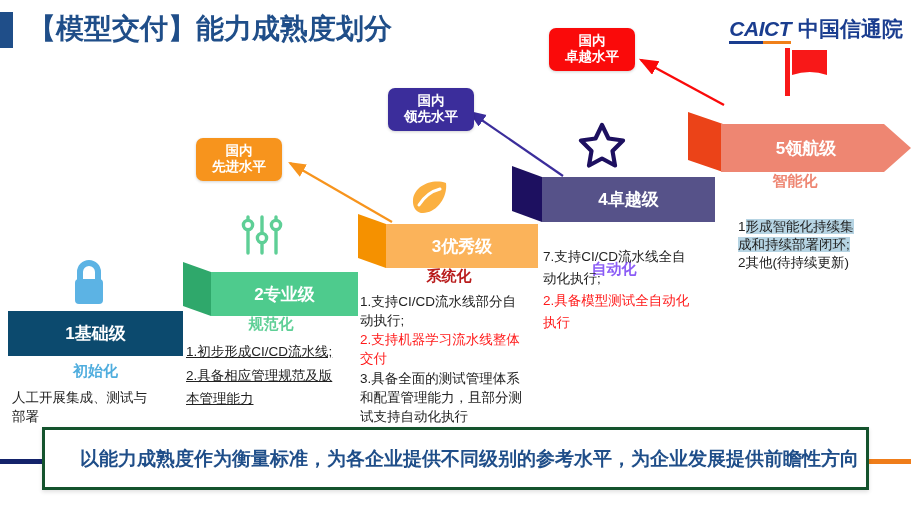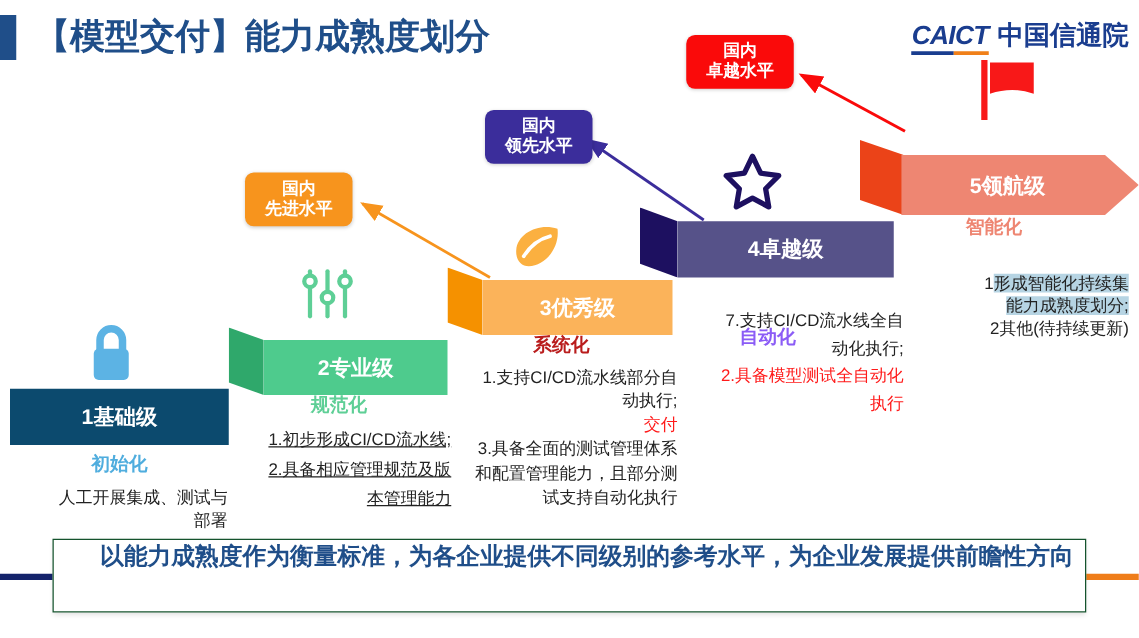--- a/index.html
+++ b/index.html
@@ -44,21 +44,21 @@
     position:absolute;left:0;top:0;
     display:flex;align-items:center;justify-content:center;
     color:#ffffff;font-weight:bold;font-size:17px;
     white-space:nowrap;
   }
   .sub{
     position:absolute;text-align:center;font-weight:bold;font-size:15px;
     white-space:nowrap;
   }
   .desc{
-    position:absolute;font-size:13.5px;color:#222;line-height:1.42;text-align:right;
+    position:absolute;font-size:13.5px;color:#222;line-height:1.42;
   }
   .desc .hl-red{color:#ff1a1a;}
   .desc .hl-blue{background:#b6d4e3;}
 
   
   .icon{position:absolute;}
 
   
   .callout{
     position:absolute;border-radius:7px;
@@ -67,23 +67,23 @@
     padding:5px 16px;white-space:nowrap;
     box-shadow:0 1px 3px rgba(0,0,0,.18);
   }
   .arrow-svg{position:absolute;left:0;top:0;width:911px;height:510px;pointer-events:none;}
 
   
   .foot-line-l{position:absolute;left:0;bottom:46px;width:70px;height:5px;background:#14236b;}
   .foot-line-r{position:absolute;right:0;bottom:46px;width:70px;height:5px;background:#ef7d1a;}
   .foot-box{
     position:absolute;left:42px;right:42px;bottom:20px;height:57px;
-    background:#ffffff;border:1px solid #14532d;
+    background:#ffffff;border:3px solid #14532d;
     box-shadow:0 2px 4px rgba(0,0,0,.12);
-    display:flex;justify-content:center;padding-left:28px;
+    display:flex;align-items:center;justify-content:center;padding-left:28px;
   }
   .foot-text{
     font-size:19px;font-weight:bold;color:#1f4e89;white-space:nowrap;
   }
 </style>
 </head>
 <body>
 
 <div class="slide">
 
@@ -179,20 +179,21 @@
   <div class="step" style="left:358px;top:214px;width:180px;height:54px;">
     <svg style="position:absolute;left:0;top:0;width:28px;height:54px;" viewBox="0 0 28 54">
       <polygon points="0,0 28,10 28,54 0,44" fill="#F59100"></polygon>
     </svg>
     <div class="face" style="left:28px;width:152px;height:44px;margin-top:10px;background:#FBB35A;">3优秀级</div>
   </div>
   <div class="sub" style="left:360px;top:267px;width:178px;color:#b91c1c;">系统化</div>
   <div class="desc" style="left:360px;top:292px;width:182px;">
     <div>1.支持CI/CD流水线部分自</div>
     <div>动执行;</div>
+    <div class="hl-red">2.支持机器学习流水线整体</div>
     <div class="hl-red">交付</div>
     <div>3.具备全面的测试管理体系</div>
     <div>和配置管理能力，且部分测</div>
     <div>试支持自动化执行</div>
   </div>
 
   <svg class="icon" style="left:578px;top:122px;width:48px;height:46px;" viewBox="0 0 48 46">
     <path d="M24 3 L30.5 16.5 L45 18.5 L34.5 29 L37 43.5 L24 36.5 L11 43.5 L13.5 29 L3 18.5 L17.5 16.5 Z" fill="none" stroke="#1D1060" stroke-width="4.2" stroke-linejoin="round"></path>
   </svg>
   <div class="step" style="left:512px;top:166px;width:203px;height:56px;">
@@ -214,21 +215,21 @@
       <polygon points="0,0 35,12 35,60 0,48" fill="#EB4318"></polygon>
     </svg>
     <svg style="position:absolute;left:33px;top:12px;width:190px;height:48px;" viewBox="0 0 190 48">
       <polygon points="0,0 163,0 190,24 163,48 0,48" fill="#EE8672"></polygon>
     </svg>
     <div style="position:absolute;left:33px;top:12px;width:170px;height:48px;display:flex;align-items:center;justify-content:center;color:#fff;font-weight:bold;font-size:17px;">5领航级</div>
   </div>
   <div class="sub" style="left:700px;top:172px;width:190px;color:#EE8672;">智能化</div>
   <div class="desc" style="left:738px;top:218px;width:165px;line-height:1.34;">
     <div><span>1</span><span class="hl-blue">形成智能化持续集</span></div>
-    <div><span class="hl-blue">能力成熟度划分;</span></div>
+    <div><span class="hl-blue">成和持续部署闭环;</span></div>
     <div>2其他(待持续更新)</div>
   </div>
 
   <div class="foot-line-l"></div>
   <div class="foot-line-r"></div>
   <div class="foot-box">
     <div class="foot-text">以能力成熟度作为衡量标准，为各企业提供不同级别的参考水平，为企业发展提供前瞻性方向</div>
   </div>
 
 </div>

